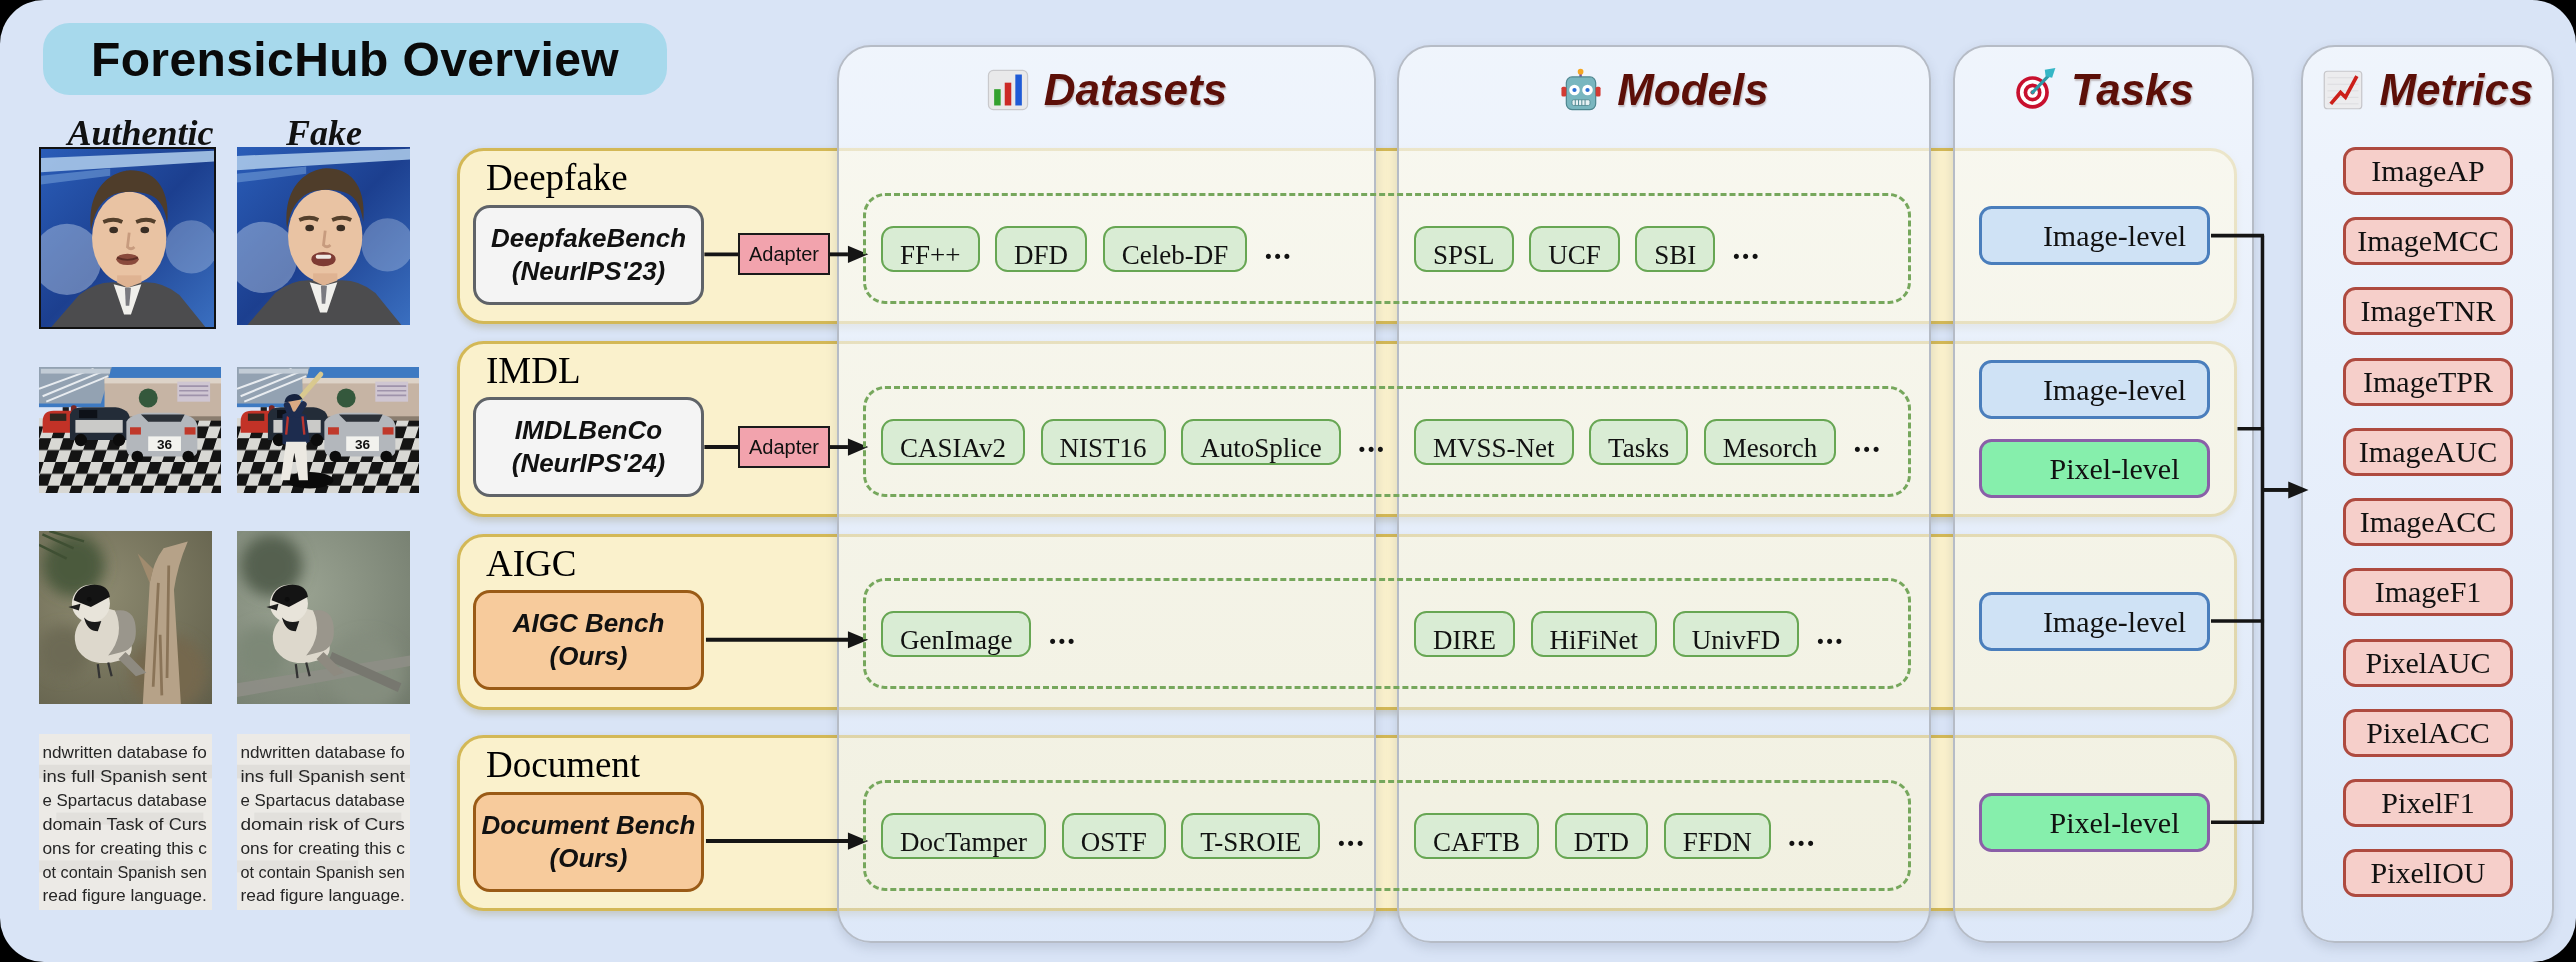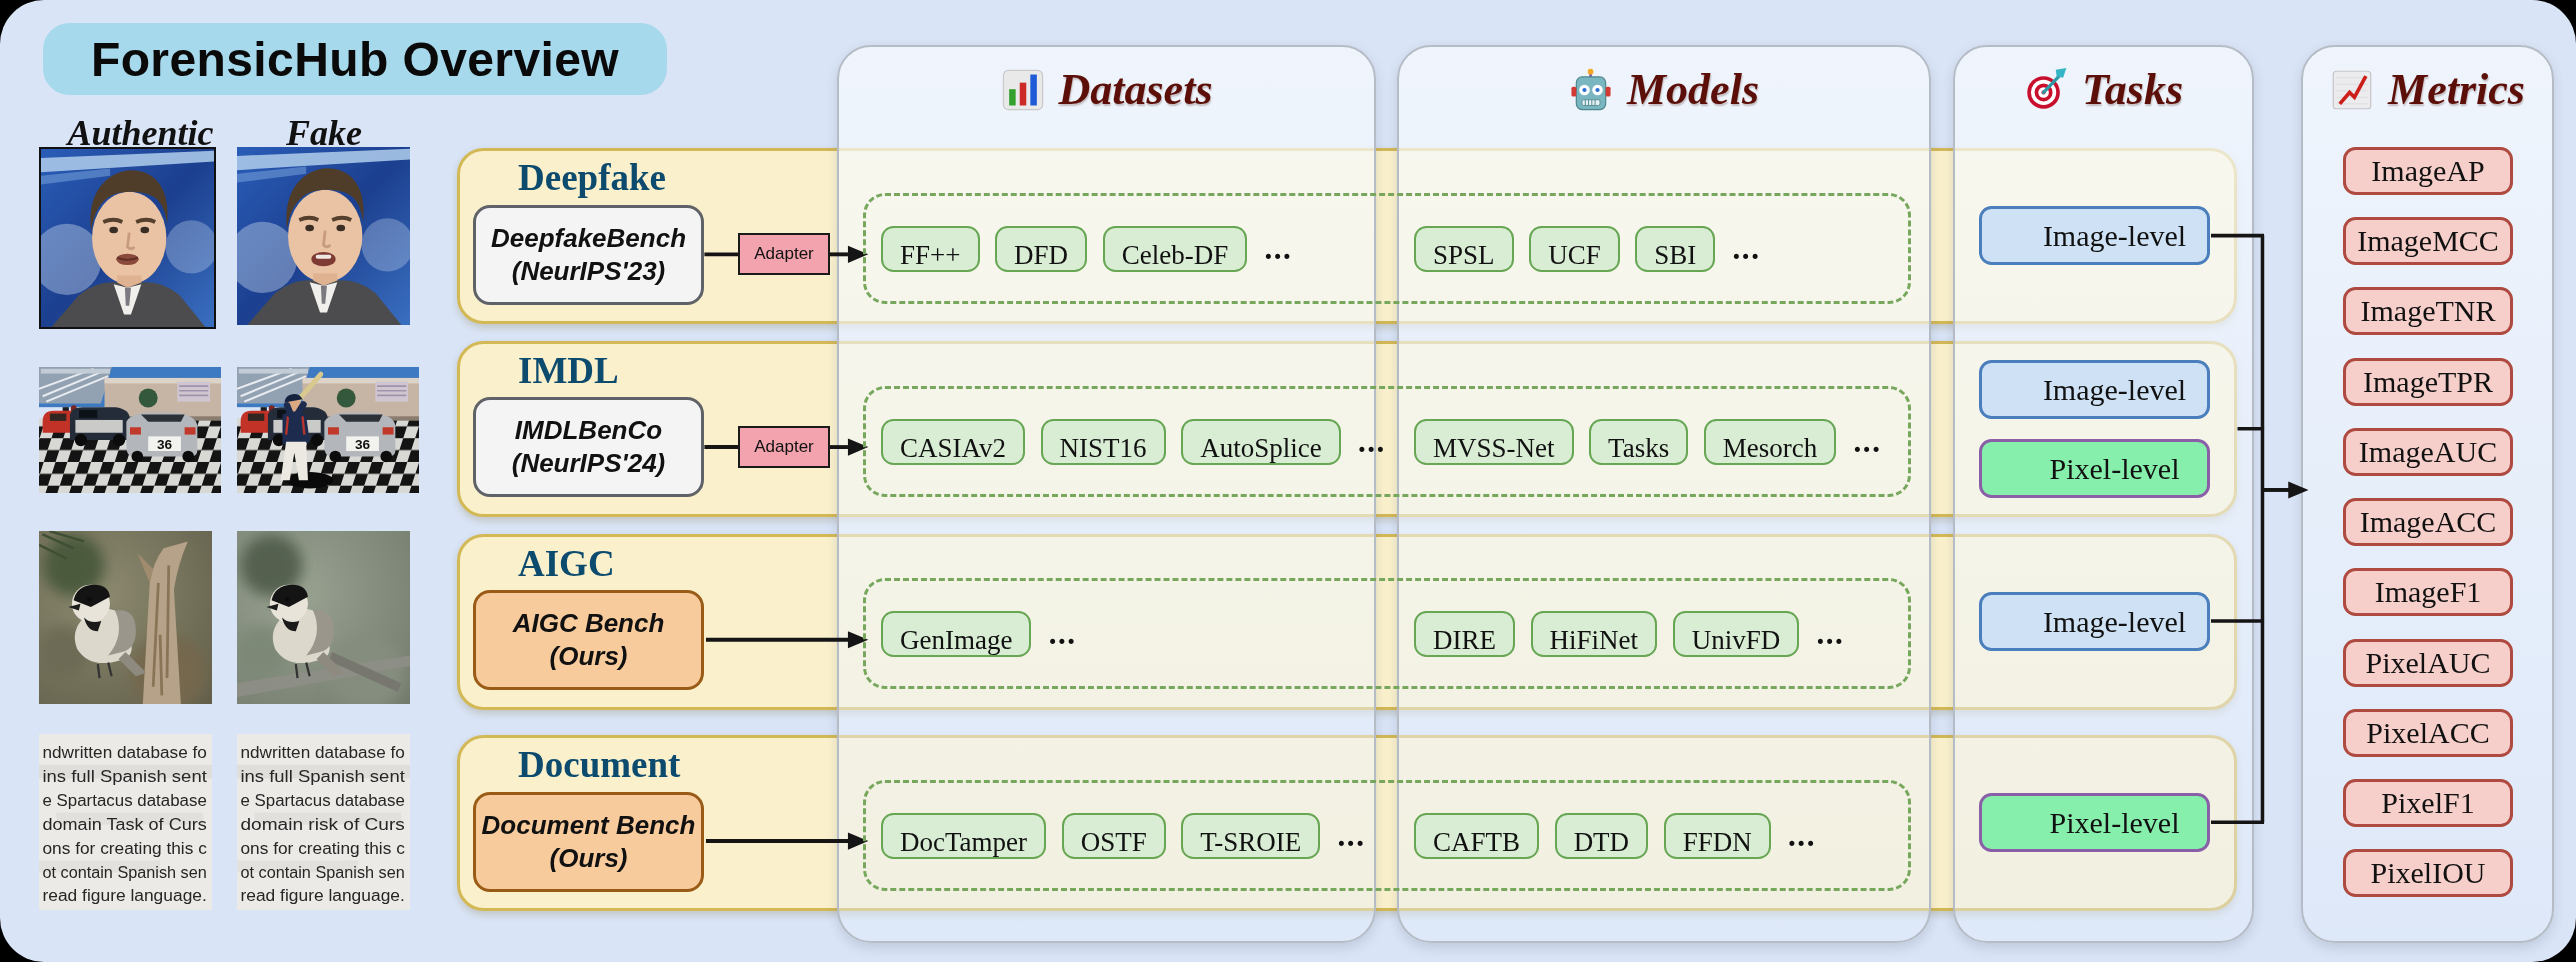--- a/index.html
+++ b/index.html
@@ -21,36 +21,36 @@
   }
   .photo{position:absolute; z-index:1; overflow:hidden;}
   .photo svg{display:block; width:100%; height:100%;}
   .row-box{
     position:absolute; left:457px; width:1780px; z-index:1;
     background:#faf1cc; border:3.1px solid #d3b856; border-radius:26.5px;
     box-sizing:border-box; box-shadow:0 3.1px 7.8px rgba(120,100,30,0.22);
   }
   .row-title{
     position:absolute; z-index:4; left:486px;
-    font-family:"Liberation Serif", serif; font-weight:bold; font-size:37px; color:#0c4a6e;margin-left:32px;
+    font-family:"Liberation Serif", serif; font-weight:normal; font-size:37px; color:#000000;
   }
   .bench{
     position:absolute; z-index:4; left:473px; width:231px; height:100px;
     border-radius:17px; box-sizing:border-box;
     display:flex; flex-direction:column; align-items:center; justify-content:center;
     font-weight:bold; font-style:italic; font-size:26px; line-height:1.28; color:#111;
     text-align:center;
   }
   .bench-white{background:#f4f4f4; border:3.1px solid #5f6368;}
   .bench-orange{background:#f7cb9c; border:3.1px solid #9a5b16;}
   .adapter{
     position:absolute; z-index:4; left:738px; width:92px; height:42px;
     background:#f2a3ad; border:2.3px solid #1a1a1a; box-sizing:border-box;
     display:flex; align-items:center; justify-content:center;
-    font-size:17px; color:#111;
+    font-size:20px; color:#111;
   }
   .dashed{
     position:absolute; z-index:4; left:863px; width:1048px; height:111px;
     border:3.1px dashed #76a75c; border-radius:22px; box-sizing:border-box;
     background:transparent;
   }
   .chipgroup{
     position:absolute; z-index:4; height:111px;
     display:flex; align-items:center; gap:15.6px;
   }
@@ -73,21 +73,21 @@
   .task-pixel{background:#86efac; border:3.1px solid #8a5fa8;}
   .panel{
     position:absolute; z-index:2; top:45px; height:898px;
     background:linear-gradient(180deg, rgba(248,251,255,0.72), rgba(228,238,252,0.42));
     border:2.3px solid #b6bcc6; border-radius:34px; box-sizing:border-box;
     box-shadow:0 4.7px 11px rgba(80,90,110,0.18);
     pointer-events:none;
   }
   .panel-header{
     position:absolute; z-index:4; top:52px; height:75px;
-    display:flex; align-items:center; justify-content:center; gap:14px;font-family:Liberation Serif, serif;
+    display:flex; align-items:center; justify-content:center; gap:14px;
   }
   .panel-header .hlabel{
     font-weight:bold; font-style:italic; font-size:44px; color:#5c0f08;
     text-shadow:0.8px 1.6px 1.6px rgba(60,20,10,0.25);
   }
   .metric{
     position:absolute; z-index:4; left:2343px; width:170px; height:48px;
     background:#f6cfca; border:3.1px solid #ae4a3f; border-radius:12.5px; box-sizing:border-box;
     display:flex; align-items:center; justify-content:center;
     font-family:"Liberation Serif", serif; font-size:30px; color:#111;

